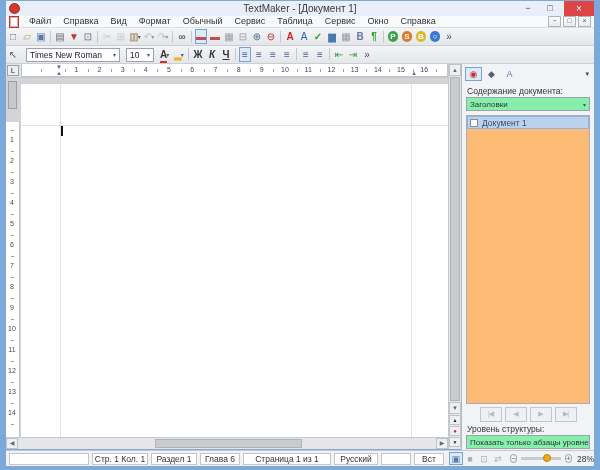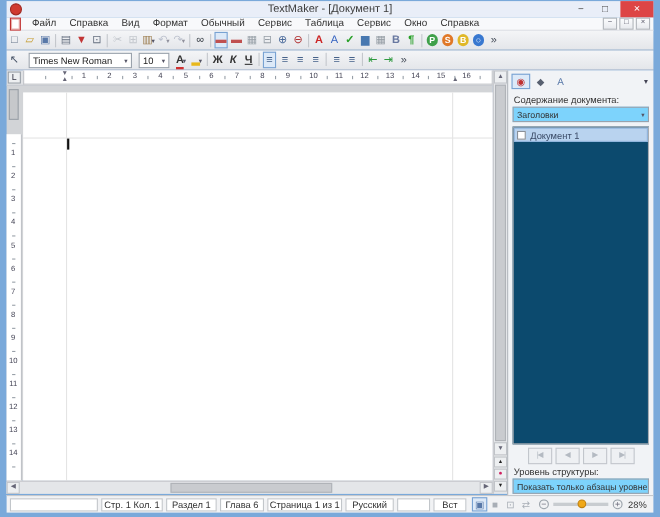--- a/index.html
+++ b/index.html
@@ -67,23 +67,23 @@
   #hsb-left{left:0;top:0;height:11px;font-size:6px;line-height:9px;}
   #hsb-right{left:430px;top:0;height:11px;font-size:6px;line-height:9px;}
   #hsb-thumb{position:absolute;left:149px;top:1px;width:147px;height:9px;background:#c9cbcf;border:1px solid #b0b3b8;box-sizing:border-box;}
   
   #sidebar{position:absolute;left:461px;top:64px;width:133px;height:386px;background:#f1f3f6;border-left:1px solid #b4b8be;box-sizing:border-box;}
   #sb-tabs{position:absolute;left:3px;top:2px;right:3px;height:16px;display:flex;align-items:center;}
   .sbtab{width:17px;height:14px;display:flex;align-items:center;justify-content:center;border:1px solid transparent;box-sizing:border-box;font-size:9px;}
   .sbtab.sel{border-color:#78a2d2;background:#dce9f8;}
   #sb-menu{margin-left:auto;font-size:7px;color:#445;padding:0 2px;}
   .sb-label{position:absolute;left:5px;font-size:8.5px;color:#333;}
-  .sb-select{position:absolute;left:4px;width:124px;height:14px;background:#7dd3fc;border:1px solid #9aa2ac;box-sizing:border-box;display:flex;align-items:center;padding:0 3px;font-size:8px;white-space:nowrap;overflow:hidden;}
+  .sb-select{position:absolute;left:4px;width:124px;height:14px;background:#86efac;border:1px solid #9aa2ac;box-sizing:border-box;display:flex;align-items:center;padding:0 3px;font-size:8px;white-space:nowrap;overflow:hidden;}
   .sb-select .arr{margin-left:auto;font-size:6px;color:#556;padding-left:2px;}
-  #sb-list{position:absolute;left:4px;top:51px;width:124px;height:289px;background:#0c4a6e;border:1px solid #a8adb3;box-sizing:border-box;overflow:hidden;}
+  #sb-list{position:absolute;left:4px;top:51px;width:124px;height:289px;background:#fdba74;border:1px solid #a8adb3;box-sizing:border-box;overflow:hidden;}
   .sb-row{height:13px;display:flex;align-items:center;padding:0 2px;font-size:8.5px;color:#3a4a66;}
   .sb-row.sel{background:#b9d3ef;border:1px solid #8fb4dd;box-sizing:border-box;}
   .cbx{width:8px;height:8px;background:#fff;border:1px solid #8a9098;box-sizing:border-box;margin-right:4px;}
   #sb-nav{position:absolute;left:0;top:343px;width:100%;display:flex;justify-content:center;gap:3px;}
   .navbtn{width:20px;height:13px;border:1px solid #c2c6cc;background:#eef0f3;color:#b4bac2;font-size:7px;line-height:11px;text-align:center;letter-spacing:-1px;}
   
   #statusbar{position:absolute;left:6px;top:450px;width:588px;height:16px;background:#f1f2f4;border-top:1px solid #c6c8cc;box-sizing:border-box;display:flex;align-items:center;}
   .sfield{height:12px;margin-left:3px;background:#fff;border:1px solid #c2c6ca;box-sizing:border-box;font-size:8.5px;line-height:10px;text-align:center;color:#333;overflow:hidden;white-space:nowrap;}
   #status-views{display:flex;margin-left:5px;}
   .svbtn{width:14px;height:13px;display:flex;align-items:center;justify-content:center;border:1px solid transparent;box-sizing:border-box;font-size:9px;}
@@ -435,21 +435,21 @@
 
     </div>
   </div>
 
   <div id="statusbar">
     <span id="status-fields" style="display:flex">
         <div class="sfield" style="width: 80px;"></div>
         <div class="sfield" style="width: 56px;">Стр. 1 Кол. 1</div>
         <div class="sfield" style="width: 46px;">Раздел 1</div>
         <div class="sfield" style="width: 40px;">Глава 6</div>
-        <div class="sfield" style="width: 68px;">Страница 1 из 1</div>
+        <div class="sfield" style="width: 88px;">Страница 1 из 1</div>
         <div class="sfield" style="width: 44px;">Русский</div>
         <div class="sfield" style="width: 30px;"></div>
         <div class="sfield" style="width: 30px;">Вст</div>
       </span>
     <span id="status-views">
         <div class="svbtn sel">
           <span style="color: rgb(88, 120, 168);">▣</span>
         </div>
         <div class="svbtn">
           <span style="color: rgb(168, 174, 182);">■</span>

